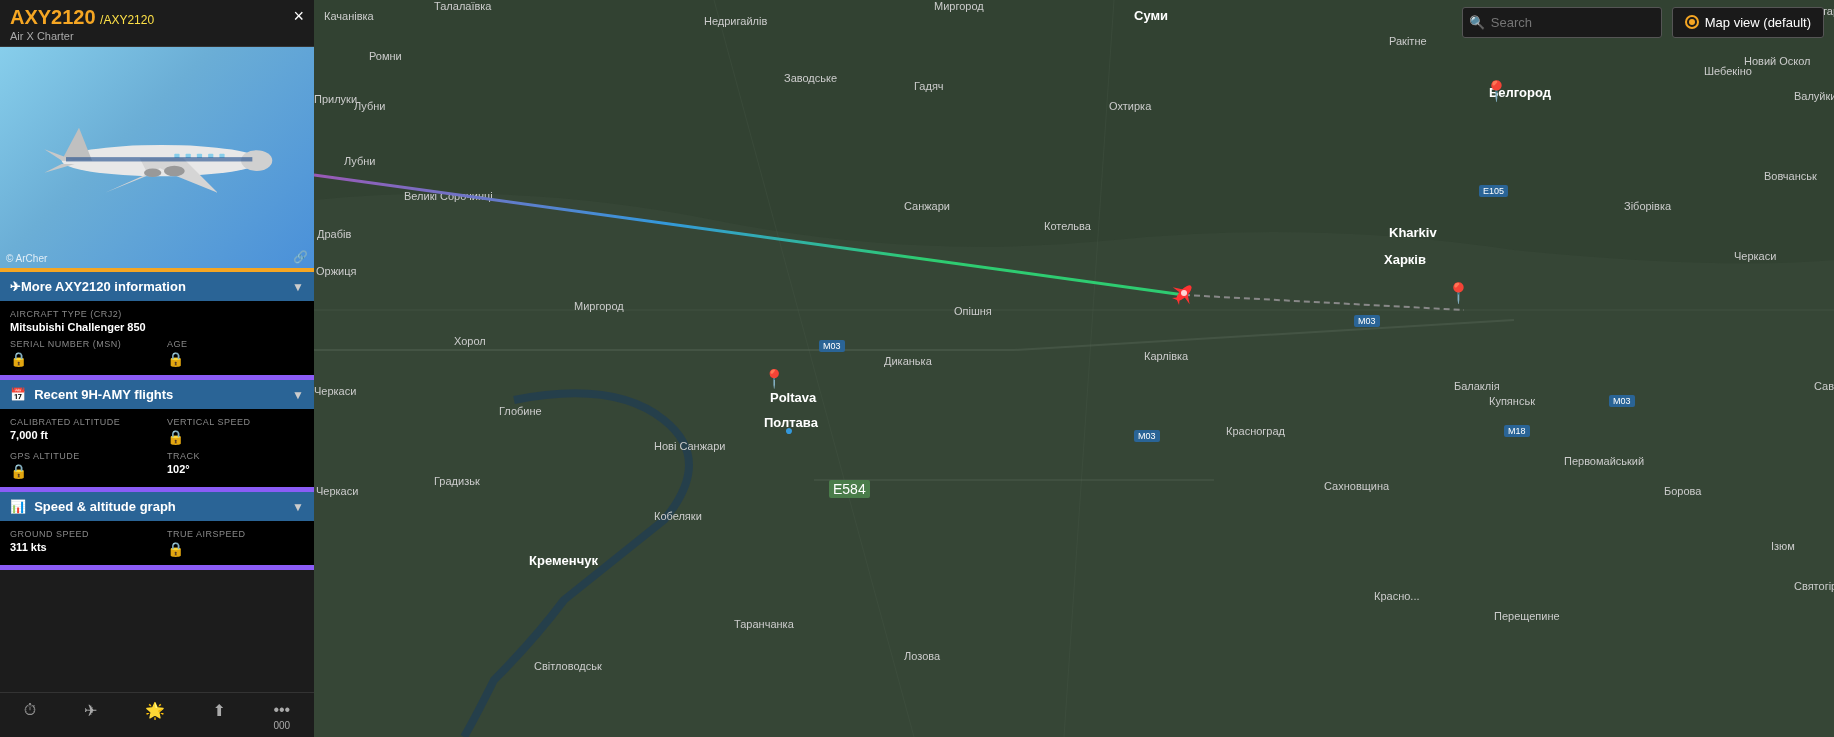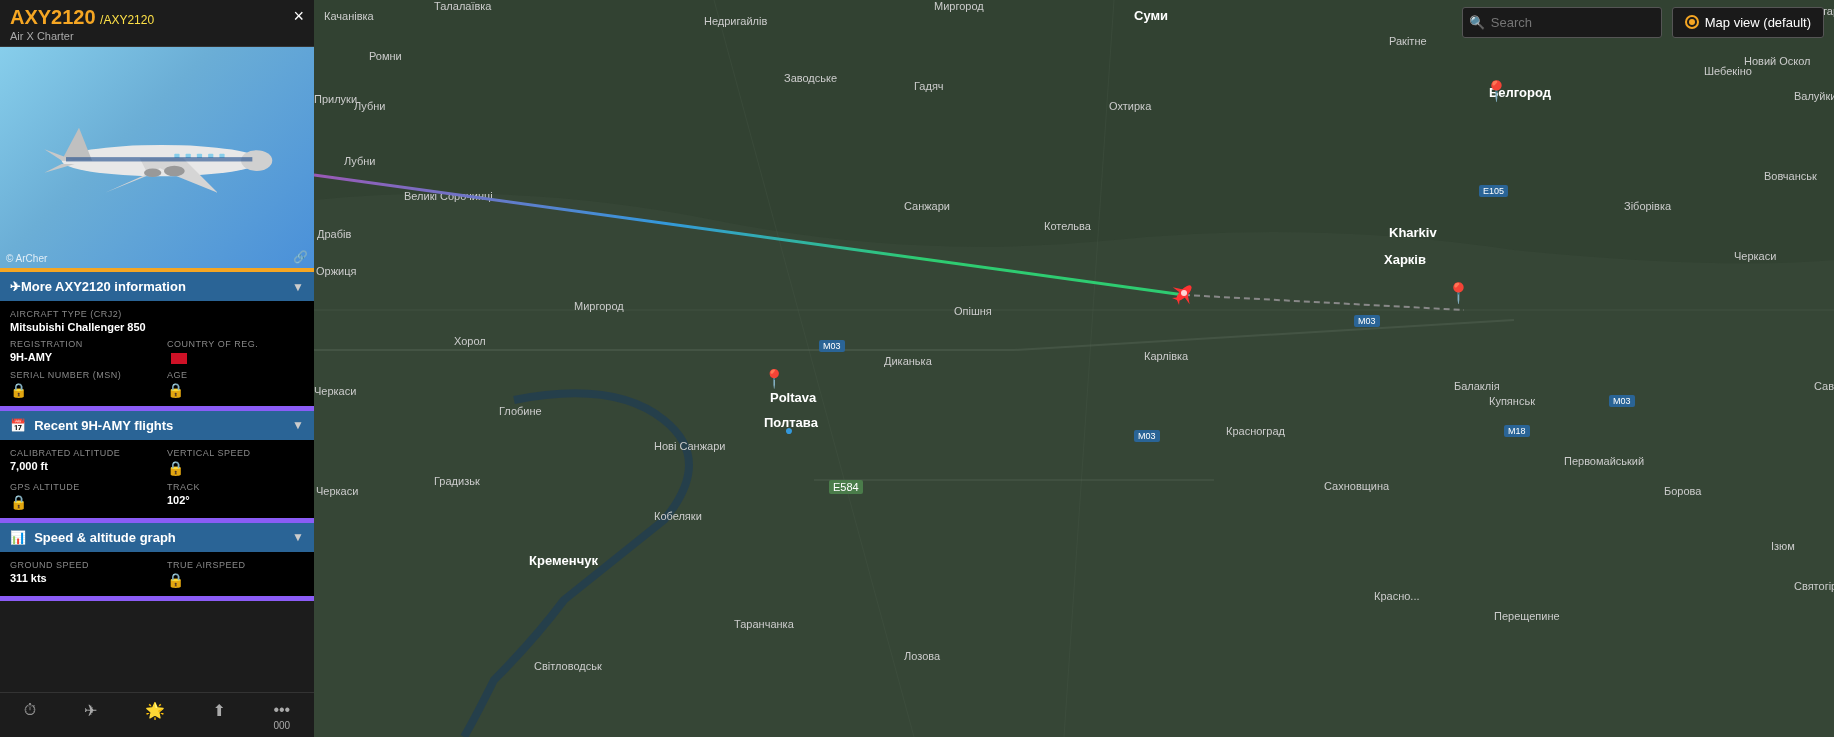--- a/index.html
+++ b/index.html
@@ -263,21 +263,21 @@
     .map-label.road-badge {
       background: #2a6496;
       color: #fff;
       font-size: 9px;
       padding: 1px 4px;
       border-radius: 2px;
     }
     .map-label.road-badge-green {
       background: #4a7c4a;
       color: #fff;
-      font-size: 11px;
+      font-size: 14px;
       padding: 1px 4px;
       border-radius: 2px;
     }
 
     
     .flight-path-svg {
       position: absolute;
       top: 0; left: 0;
       width: 100%; height: 100%;
       pointer-events: none;
@@ -337,32 +337,20 @@
     <span>✈</span>
     <span style="flex:1">More AXY2120 information</span>
     <span class="chevron">▼</span>
   </div>
 
   <div class="info-grid">
     <div class="info-row">
       <div class="info-col">
         <div class="info-label">AIRCRAFT TYPE (CRJ2)</div>
         <div class="info-value">Mitsubishi Challenger 850</div>
-      </div>
-    </div>
-    <div class="info-row">
-      <div class="info-col">
-        <div class="info-label">REGISTRATION</div>
-        <div class="info-value">9H-AMY</div>
-      </div>
-      <div class="info-col">
-        <div class="info-label">COUNTRY OF REG.</div>
-        <div class="info-value">
-          <span class="flag-icon"></span>
-        </div>
       </div>
     </div>
     <div class="info-row">
       <div class="info-col">
         <div class="info-label">SERIAL NUMBER (MSN)</div>
         <div class="info-value lock-icon">🔒</div>
       </div>
       <div class="info-col">
         <div class="info-label">AGE</div>
         <div class="info-value lock-icon">🔒</div>

